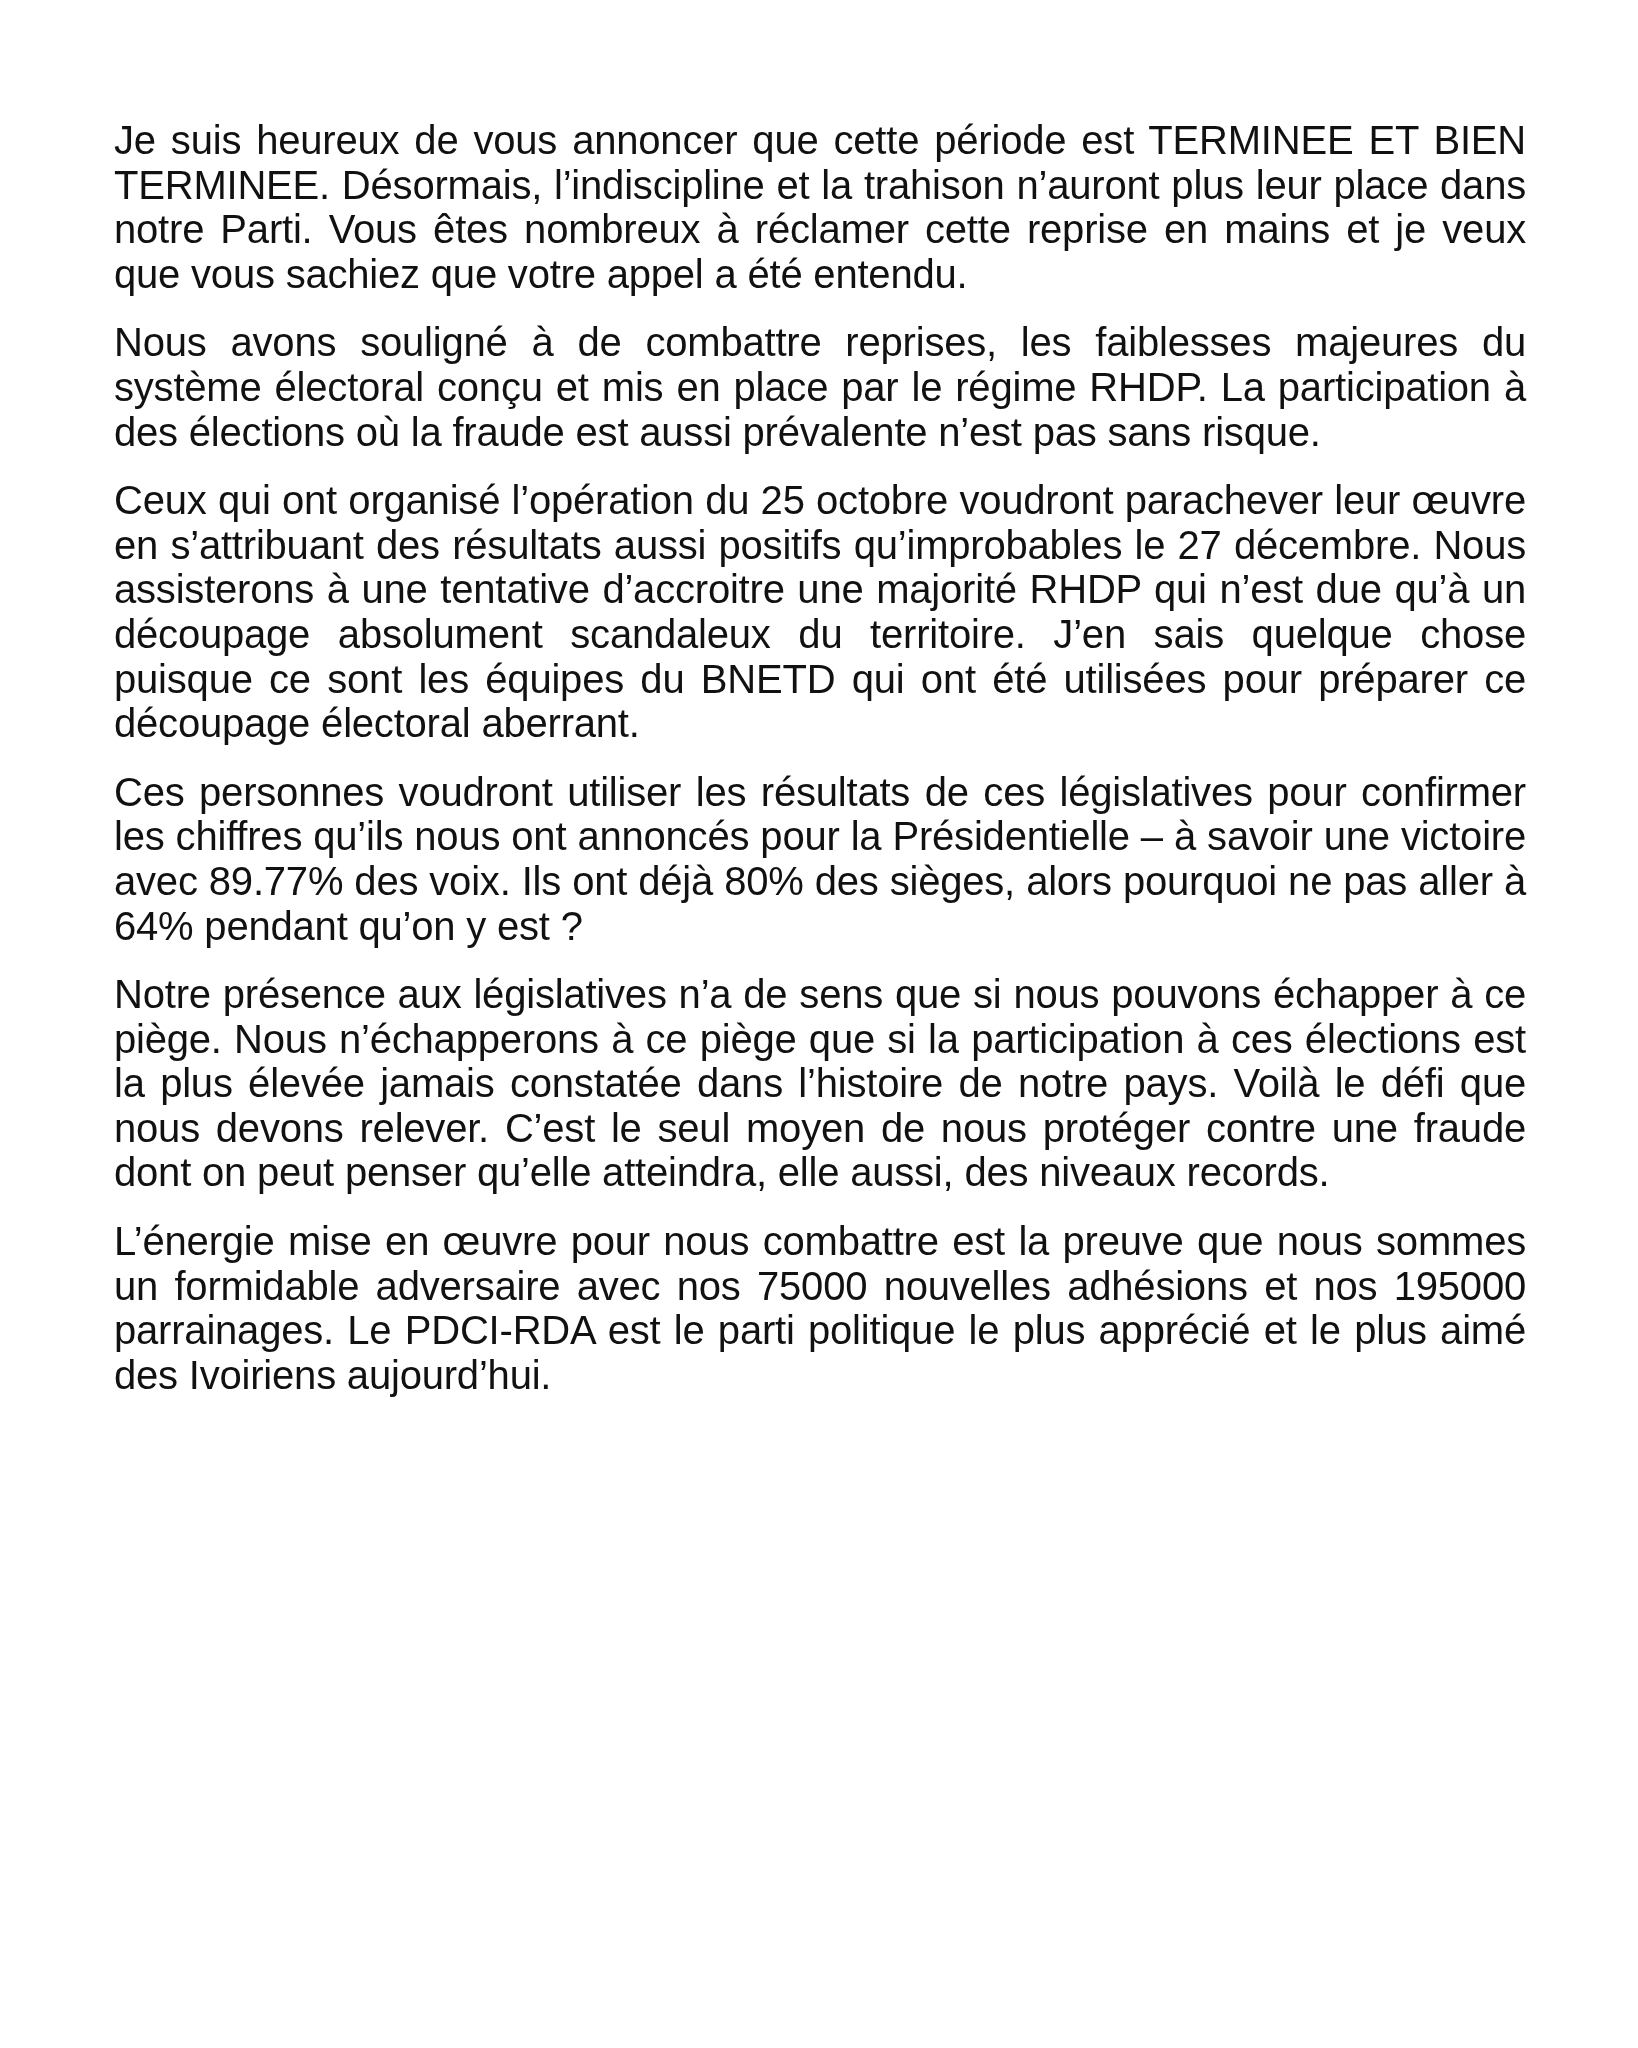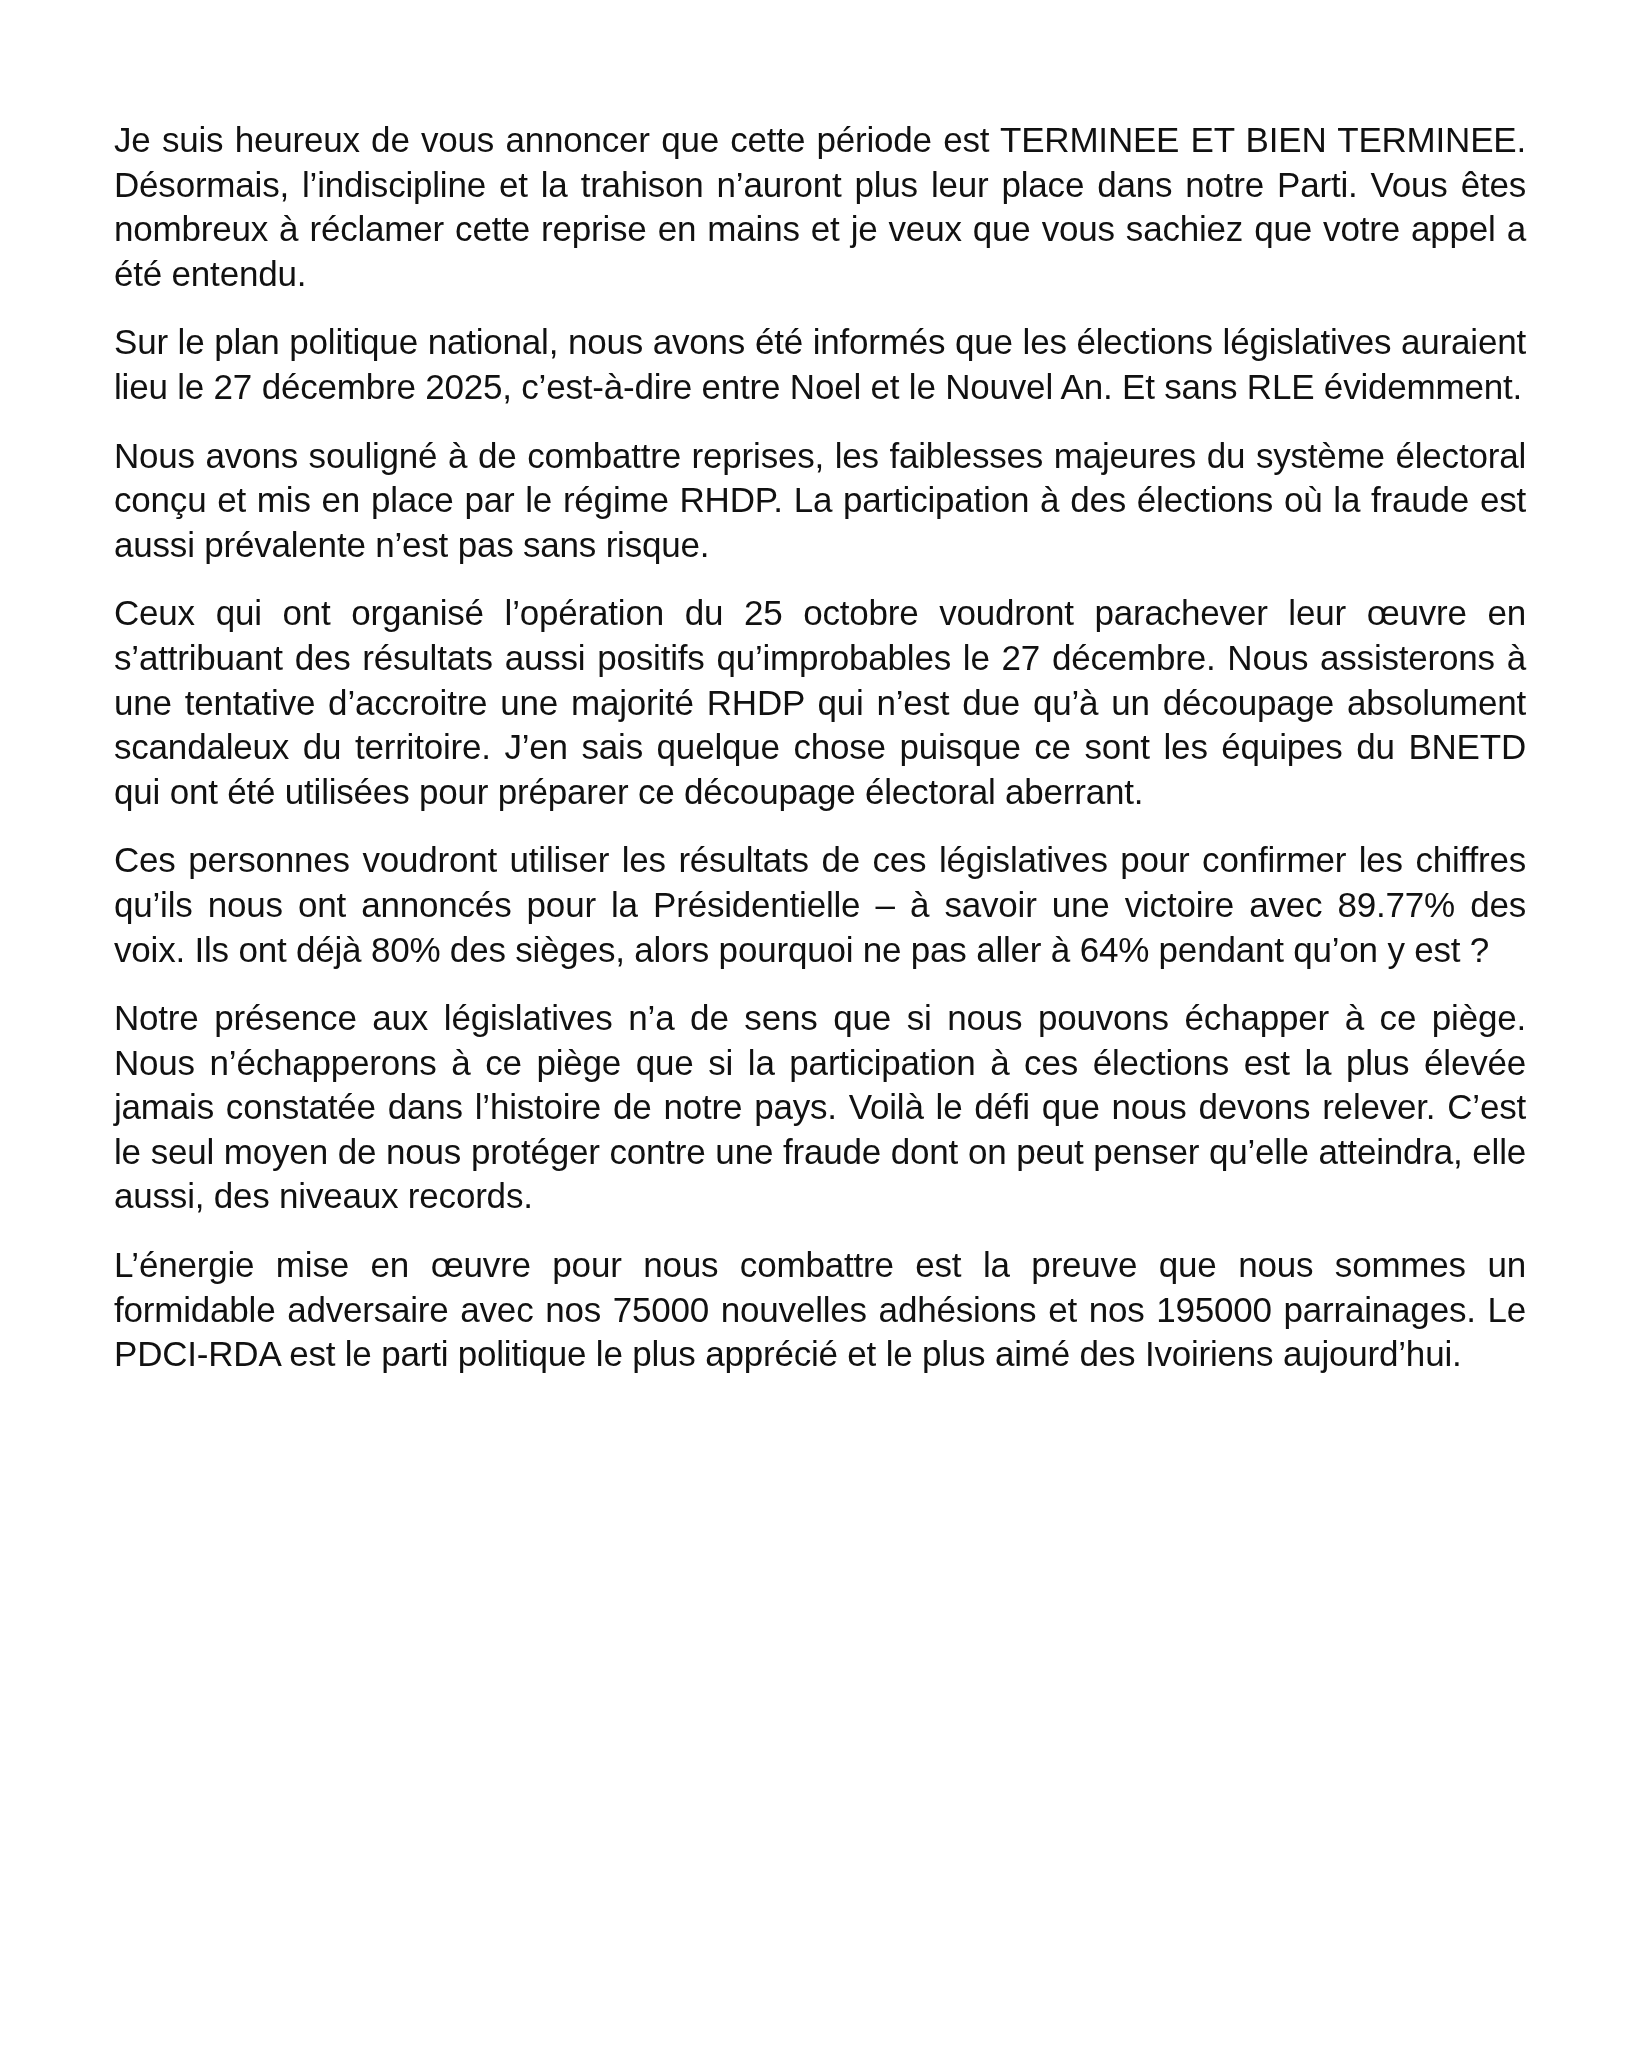--- a/index.html
+++ b/index.html
@@ -13,35 +13,34 @@
       overflow: hidden;
       position: relative;
     }
     .page {
       position: absolute;
       left: 114px;
       top: 118px;
       width: 1412px;
       color: #111111;
       font-family: "Liberation Sans", sans-serif;
-      font-size: 35px;
+      font-size: 40px;
       line-height: 44.6px;
       letter-spacing: -0.2px;
     }
     .para {
       margin: 0 0 24px 0;
       text-align: justify;
       text-align-last: left;
       hyphens: none;
     }
   </style>
 </head>
 <body>
 
 <div class="page">
   <p class="para">Je suis heureux de vous annoncer que cette période est TERMINEE ET BIEN TERMINEE. Désormais, l’indiscipline et la trahison n’auront plus leur place dans notre Parti. Vous êtes nombreux à réclamer cette reprise en mains et je veux que vous sachiez que votre appel a été entendu.</p>
-  <p class="para">Sur le plan politique national, nous avons été informés que les élections législatives auraient lieu le 27 décembre 2025, c’est-à-dire entre Noel et le Nouvel An. Et sans RLE évidemment.</p>
   <p class="para">Nous avons souligné à de combattre reprises, les faiblesses majeures du système électoral conçu et mis en place par le régime RHDP. La participation à des élections où la fraude est aussi prévalente n’est pas sans risque.</p>
   <p class="para">Ceux qui ont organisé l’opération du 25 octobre voudront parachever leur œuvre en s’attribuant des résultats aussi positifs qu’improbables le 27 décembre. Nous assisterons à une tentative d’accroitre une majorité RHDP qui n’est due qu’à un découpage absolument scandaleux du territoire. J’en sais quelque chose puisque ce sont les équipes du BNETD qui ont été utilisées pour préparer ce découpage électoral aberrant.</p>
   <p class="para">Ces personnes voudront utiliser les résultats de ces législatives pour confirmer les chiffres qu’ils nous ont annoncés pour la Présidentielle – à savoir une victoire avec 89.77% des voix. Ils ont déjà 80% des sièges, alors pourquoi ne pas aller à 64% pendant qu’on y est ?</p>
   <p class="para">Notre présence aux législatives n’a de sens que si nous pouvons échapper à ce piège. Nous n’échapperons à ce piège que si la participation à ces élections est la plus élevée jamais constatée dans l’histoire de notre pays. Voilà le défi que nous devons relever. C’est le seul moyen de nous protéger contre une fraude dont on peut penser qu’elle atteindra, elle aussi, des niveaux records.</p>
   <p class="para">L’énergie mise en œuvre pour nous combattre est la preuve que nous sommes un formidable adversaire avec nos 75000 nouvelles adhésions et nos 195000 parrainages. Le PDCI-RDA est le parti politique le plus apprécié et le plus aimé des Ivoiriens aujourd’hui.</p>
 </div>
 
 </body></html>

